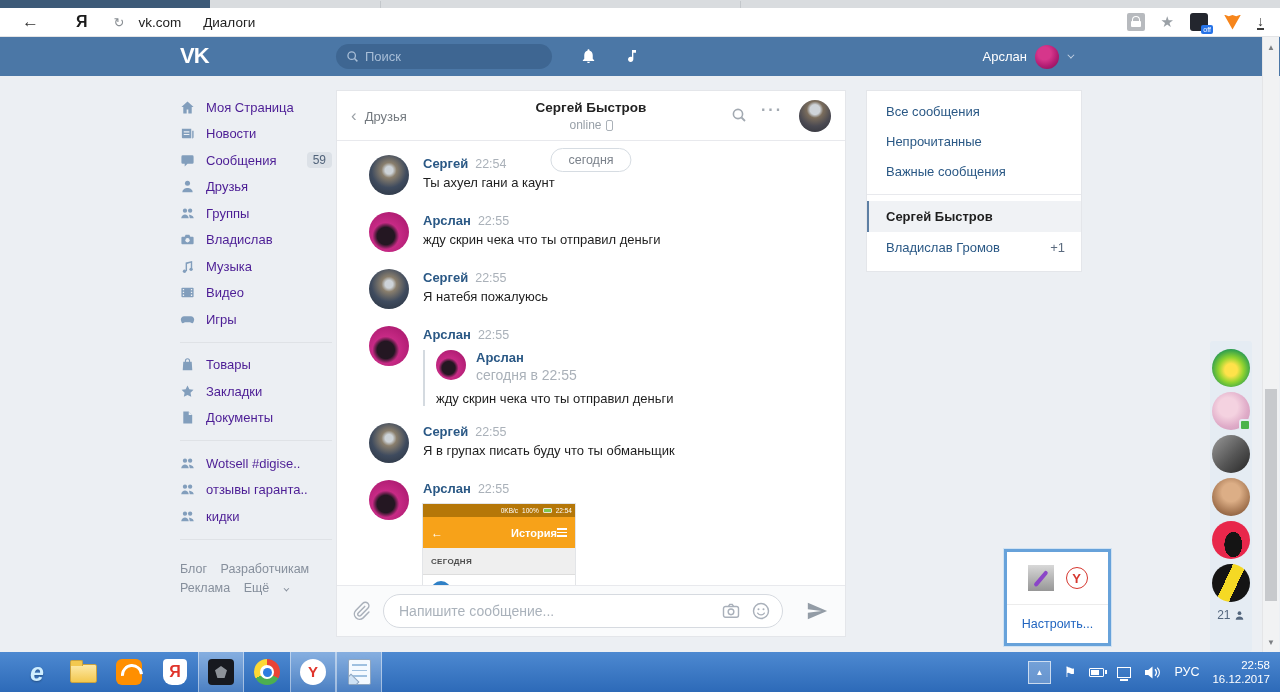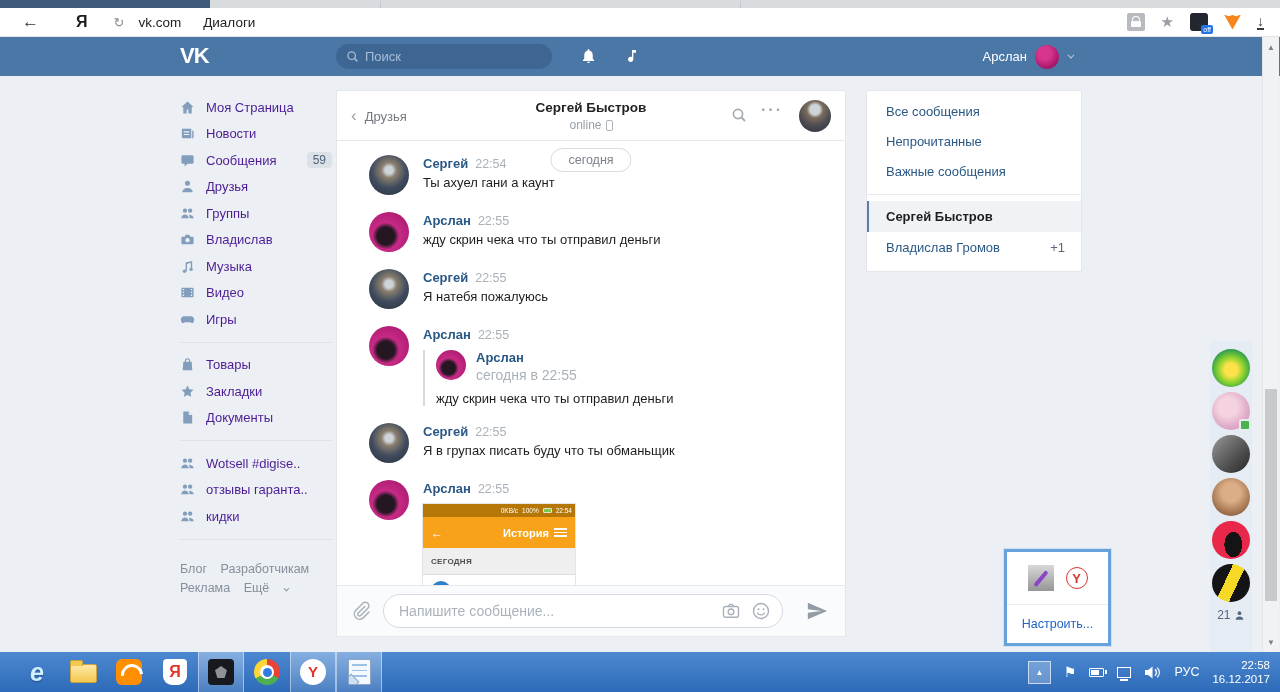--- a/index.html
+++ b/index.html
@@ -83,21 +83,21 @@
   .q-sub { font-size:14px; color:#aab1b9; margin-top:2px; }
   .q-text { font-size:13px; color:#1e1e1e; margin-top:8px; }
 
   
   .attach { width:152px; margin-top:8px; box-shadow:0 0 0 1px #e3e5e8; }
   .at-status { height:13px; background:#b57708; display:flex; align-items:center; justify-content:flex-end; gap:4px; padding:0 3px; }
   .at-status span { color:#fff; font-size:6.5px; }
   .at-batt { width:9px; height:5px; background:#7ec74f; border:1px solid #e8e2d2; border-radius:1px; }
   .at-head { height:31px; background:#f7a219; display:flex; align-items:center; padding:0 8px; }
   .at-back { color:#fff; font-size:12px; }
-  .at-title { color:#fff; font-size:11px; font-weight:bold; margin-left:16px;padding-left:44px; }
+  .at-title { color:#fff; font-size:11px; font-weight:bold; margin-left:24px;padding-left:44px; }
   .at-filter { margin-left:auto; width:13px; }
   .at-filter i { display:block; height:1.6px; background:#fff; margin:2px 0; position:relative; }
   .at-section { height:27px; background:#efefef; border-bottom:1px solid #dddddd; display:flex; align-items:center; padding:0 8px; }
   .at-section span { font-size:8px; font-weight:bold; color:#4c4c4c; text-transform:uppercase; letter-spacing:.3px; }
   .at-row { background:#fff; display:flex; align-items:flex-start; padding:6px 8px 14px; position:relative; }
   .qiwi-logo { width:20px; height:20px; border-radius:50%; background:#2f80c6; position:relative; flex:none; }
   .qiwi-logo i { position:absolute; left:5px; top:6px; width:10px; height:7px; background:#fff; border-radius:60% 60% 70% 30%; transform:rotate(-15deg); }
   .at-rowtxt { margin-left:8px; font-size:8.5px; color:#333; padding-top:3px; }
 
   .composer { height:51px; border-top:1px solid #e8e9ed; background:#fafbfc; display:flex; align-items:center; padding:0 14px; }

